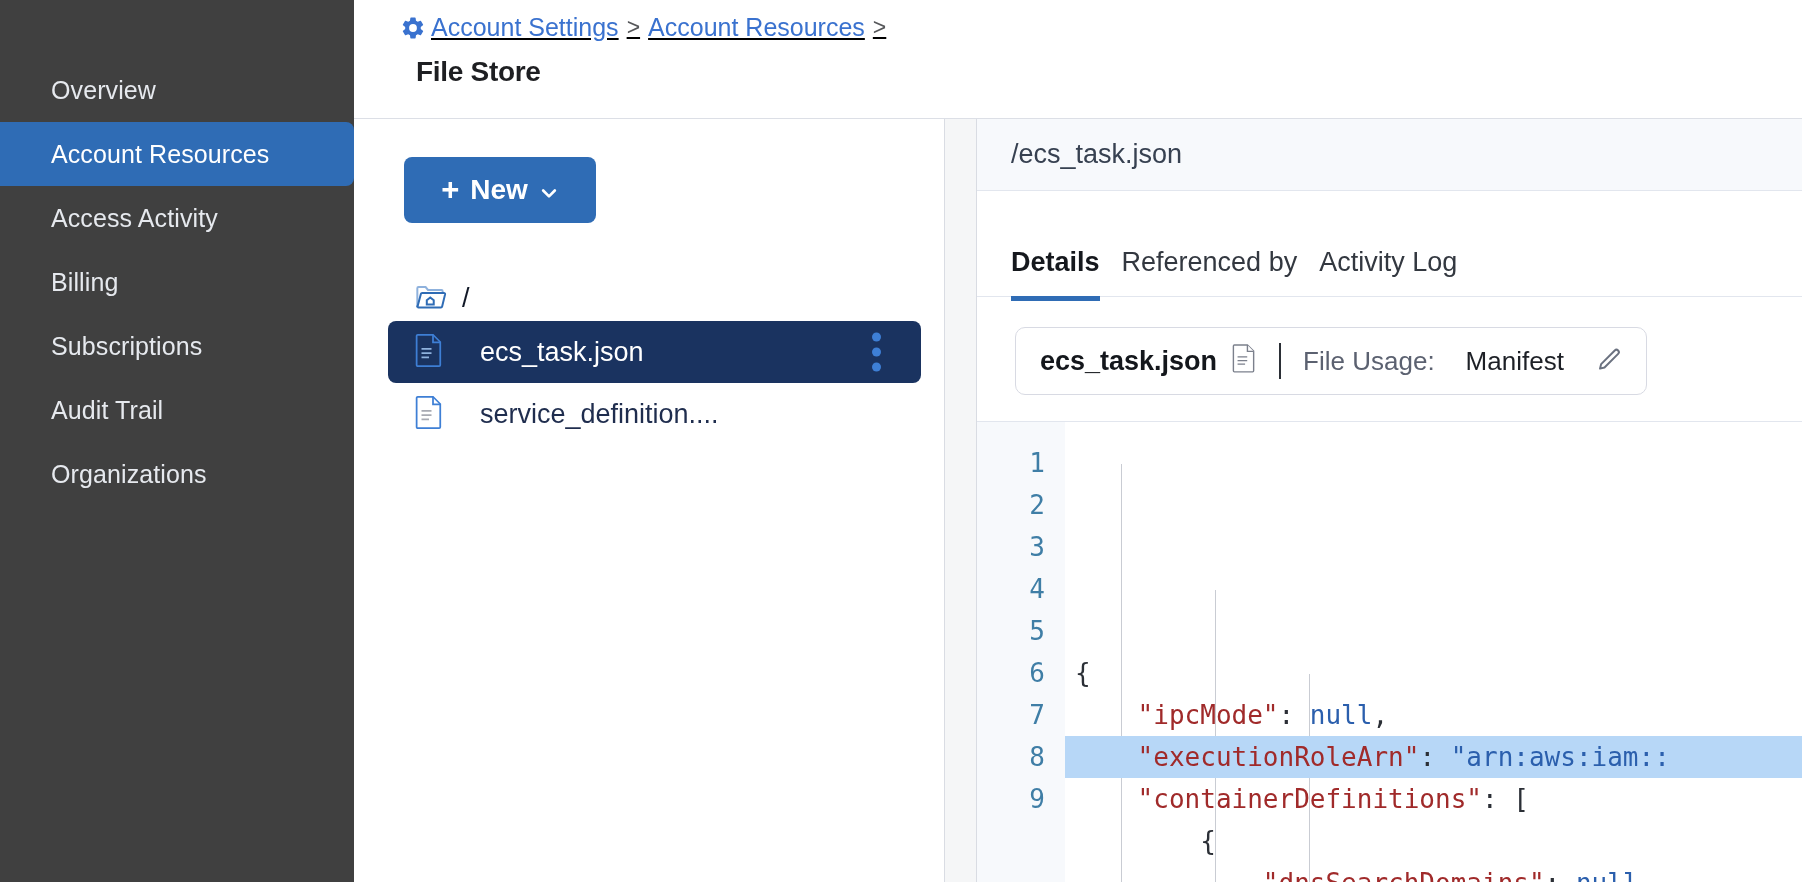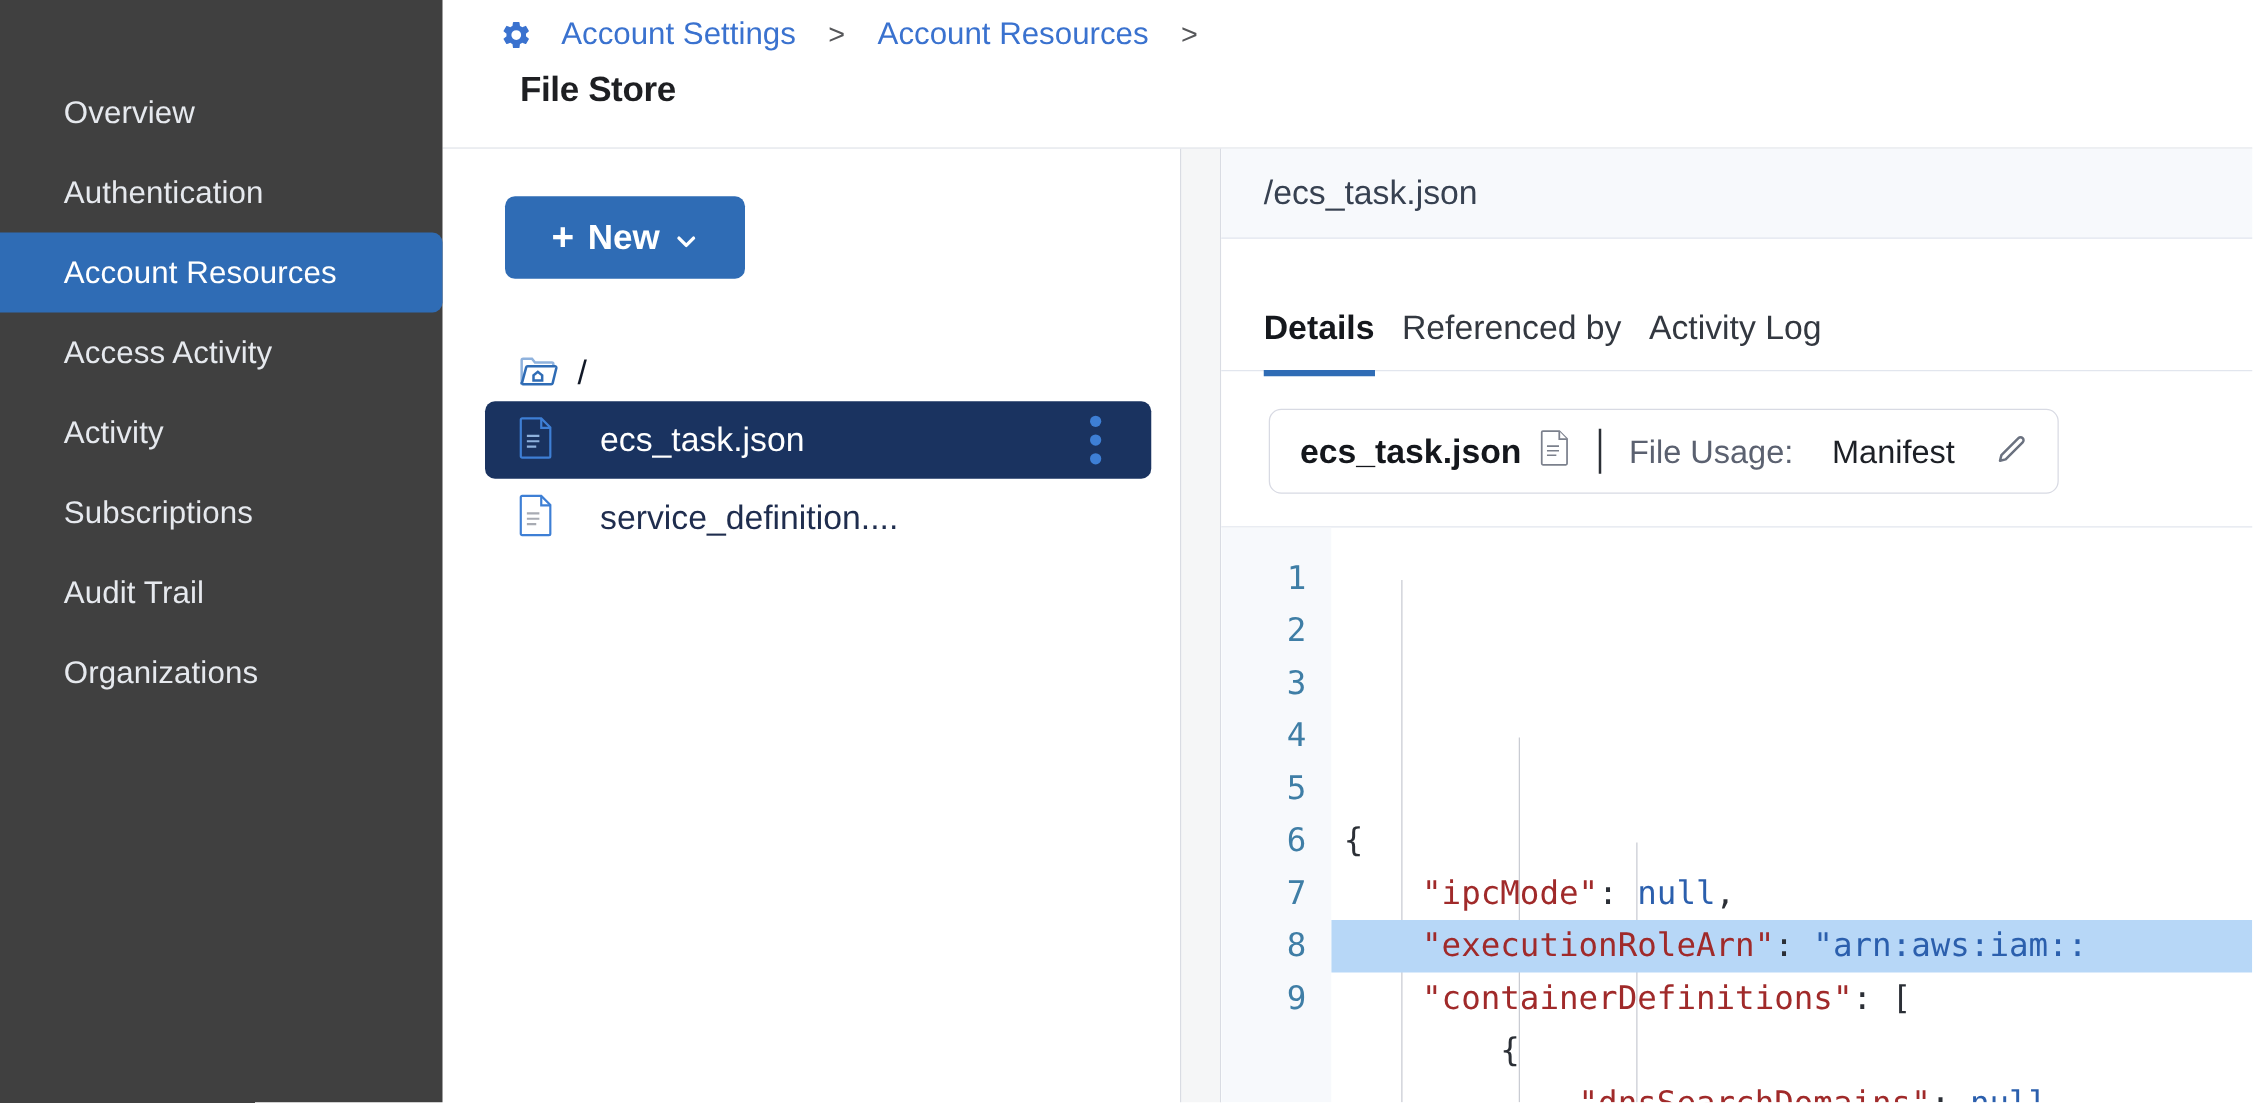--- a/index.html
+++ b/index.html
@@ -41,21 +41,21 @@
   .main { flex: 1 1 auto; display: flex; flex-direction: column; min-width: 0; background:#fff; }
 
   .topbar {
     height: 119px; flex: 0 0 119px;
     border-bottom: 1px solid #dcdfe6;
     padding-left: 46px;
     display: flex; flex-direction: column; justify-content: flex-start;
     padding-top: 6px;
     background: #fff;
   }
-  .breadcrumb { display: flex; align-items: center; height: 42px; gap: 23px; }
+  .breadcrumb { display: flex; align-items: center; height: 42px; gap: 5px; text-decoration: underline; }
   .gear-icon { width: 26px; height: 26px; display: inline-block; flex: 0 0 26px; position: relative; top: 1px;}
   .crumb-link {
     color: #3a72cf; font-size: 25px; cursor: pointer;
   }
   .crumb-sep { color: #56575a; font-size: 23px; padding: 0 3px; }
   .page-title {
     font-size: 28px; font-weight: bold; color: #1e1f22;
     margin-top: 8px; letter-spacing: -0.3px; margin-left: 16px;
   }
 
@@ -208,31 +208,28 @@
 </style>
 </head>
 <body>
 
 <div id="app">
 
   <nav class="sidebar">
     <div class="nav-item">
       <span>Overview</span>
     </div>
-    <div class="nav-item">
-      <span>Authentication</span>
-    </div>
     <div class="nav-item active">
       <span>Account Resources</span>
     </div>
     <div class="nav-item">
       <span>Access Activity</span>
     </div>
     <div class="nav-item">
-      <span>Activity</span>
+      <span>Billing</span>
     </div>
     <div class="nav-item">
       <span>Subscriptions</span>
     </div>
     <div class="nav-item">
       <span>Audit Trail</span>
     </div>
     <div class="nav-item">
       <span>Organizations</span>
     </div>

